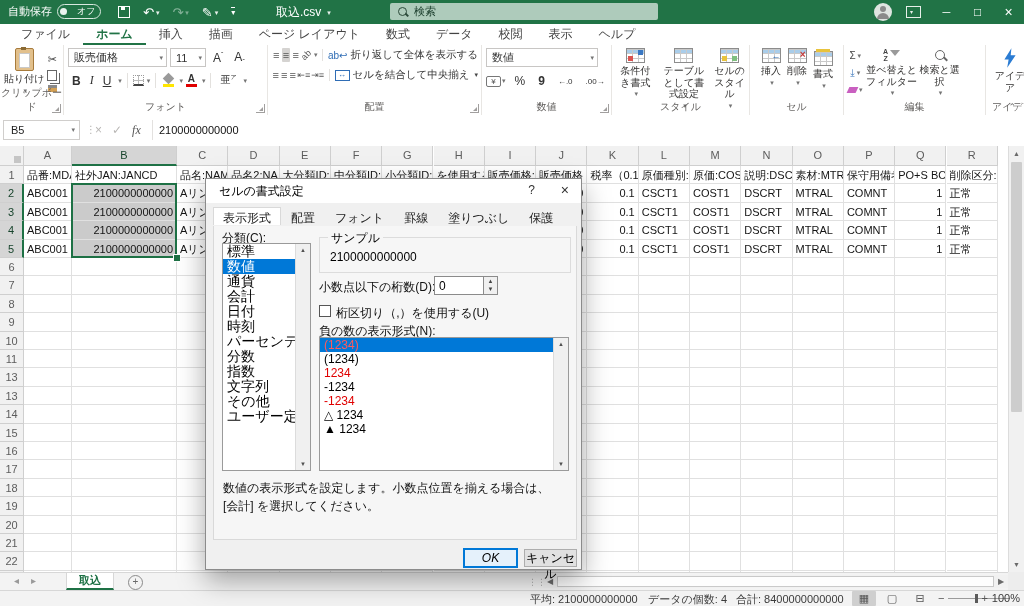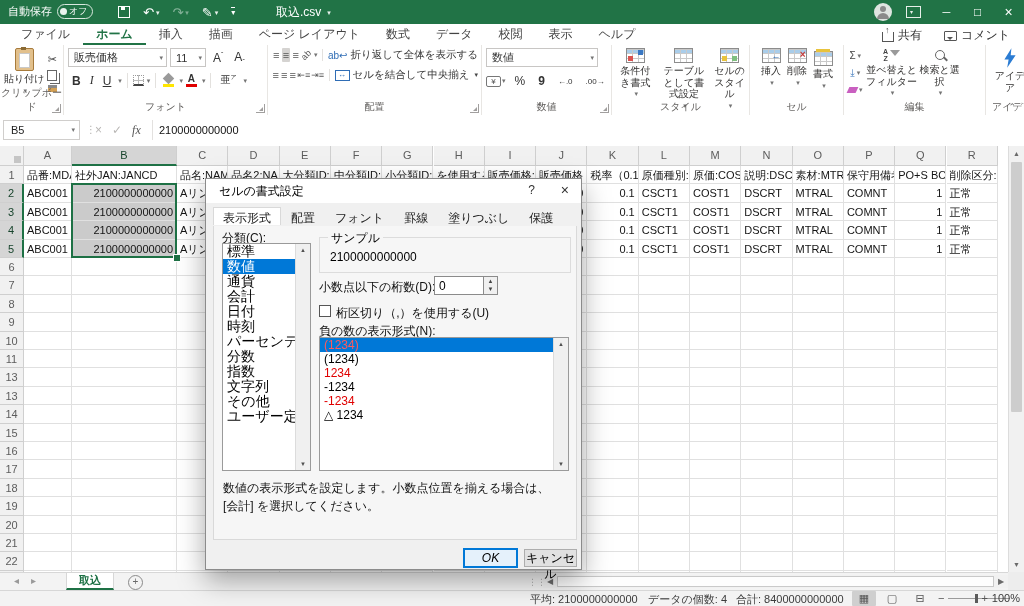--- a/index.html
+++ b/index.html
@@ -2,21 +2,21 @@
 <html><head>
 <meta charset="utf-8">
 <style>
   html,body{margin:0;padding:0;background:#fff;}
   #app{position:relative;width:1024px;height:606px;overflow:hidden;
        font-family:"Liberation Sans","DejaVu Sans",sans-serif;font-size:12px;
        -webkit-font-smoothing:antialiased;user-select:none;}
   
   .titlebar{position:absolute;left:0;top:0;width:1024px;height:24px;background:#217346;color:#fff;}
   .titlebar .autosave{position:absolute;left:8px;top:4px;display:flex;align-items:center;gap:5px;font-size:11px;}
-  .as-pill{display:inline-flex;align-items:center;gap:2px;border:1px solid #d9e8df;border-radius:8px;height:13px;padding:0 5px 0 2px;font-size:9px;color:#fff;}
+  .as-pill{display:inline-flex;align-items:center;gap:10px;border:1px solid #d9e8df;border-radius:8px;height:13px;padding:0 5px 0 2px;font-size:9px;color:#fff;}
   .as-dot{width:7px;height:7px;border-radius:50%;background:#eaf3ee;display:inline-block;}
   .qat{position:absolute;left:118px;top:0;height:24px;display:flex;align-items:center;gap:13px;}
   .qat .qbtn{display:flex;align-items:center;color:#fff;font-size:13px;line-height:1;}
   .i-save{width:10px;height:10px;border:1.5px solid #fff;position:relative;}
   .i-save:before{content:"";position:absolute;left:2px;top:0;width:4px;height:3px;background:#fff;}
   .dim{opacity:.45;}
   .dd{font-size:7px;margin-left:2px;opacity:.9;}
   .qat-more{border-top:1px solid #fff;padding-top:1px;font-size:7px;}
   .doc-title{position:absolute;left:276px;top:4px;font-size:12px;color:#fff;display:flex;align-items:center;gap:4px;}
   .search{position:absolute;left:390px;top:3px;width:260px;height:17px;background:#aecbbb;border-radius:2px;display:flex;align-items:center;gap:7px;padding-left:8px;color:#143726;font-size:11px;}
@@ -185,20 +185,24 @@
         </span>
       <span class="qbtn">↶<span class="dd">▾</span></span>
       <span class="qbtn dim">↷<span class="dd">▾</span></span>
       <span class="qbtn">✎<span class="dd">▾</span></span>
       <span class="qbtn qat-more" style="font-size:8px;">▾</span>
     </div>
     <div class="doc-title">
       <span>取込.csv</span>
       <span class="dd">▾</span>
     </div>
+    <div class="search">
+      <span class="i-mag"></span>
+      <span>検索</span>
+    </div>
     <div class="tb-right">
       <span class="avatar"></span>
       <span class="ribopt"></span>
       <span class="wbtn">─</span>
       <span class="wbtn" style="font-size:12px;">□</span>
       <span class="wbtn" style="font-size:14px;">×</span>
     </div>
   </div>
 
   <div class="menubar">
@@ -207,30 +211,20 @@
         <div class="rtab active">ホーム</div>
         <div class="rtab">挿入</div>
         <div class="rtab">描画</div>
         <div class="rtab">ページ レイアウト</div>
         <div class="rtab">数式</div>
         <div class="rtab">データ</div>
         <div class="rtab">校閲</div>
         <div class="rtab">表示</div>
         <div class="rtab">ヘルプ</div>
       </div>
-    <div class="mb-right">
-      <span class="mb-btn">
-          <span class="i-share"></span>
-          <span>共有</span>
-        </span>
-      <span class="mb-btn">
-          <span class="i-comment"></span>
-          <span>コメント</span>
-        </span>
-    </div>
   </div>
 
   <div class="ribbon">
     <div class="rgroup" style="width:56px;">
       <div class="row" style="gap:3px;">
         <div class="bigbtn">
           <span class="i-clip"></span>
           <span>貼り付け</span>
           <span class="dd" style="color:#666;">▾</span>
         </div>
@@ -989,20 +983,21 @@
 
     <span class="dlabel" style="left:113px;top:144px;">負の数の表示形式(N):</span>
     <div class="neglist">
       <ul id="neg-items">
           <li class="red selected">(1234)</li>
           <li class="">(1234)</li>
           <li class="red ">1234</li>
           <li class="">-1234</li>
           <li class="red ">-1234</li>
           <li class="">△ 1234</li>
+          <li class="">▲ 1234</li>
         </ul>
       <div class="lscroll">
           <span class="up">▲</span>
           <span class="dn">▼</span>
         </div>
     </div>
 
     <div class="ddesc">数値の表示形式を設定します。小数点位置を揃える場合は、[会計] を選択してください。</div>
 
     <span class="dbtn primary" style="left:258px;font-style:italic;">OK</span>

